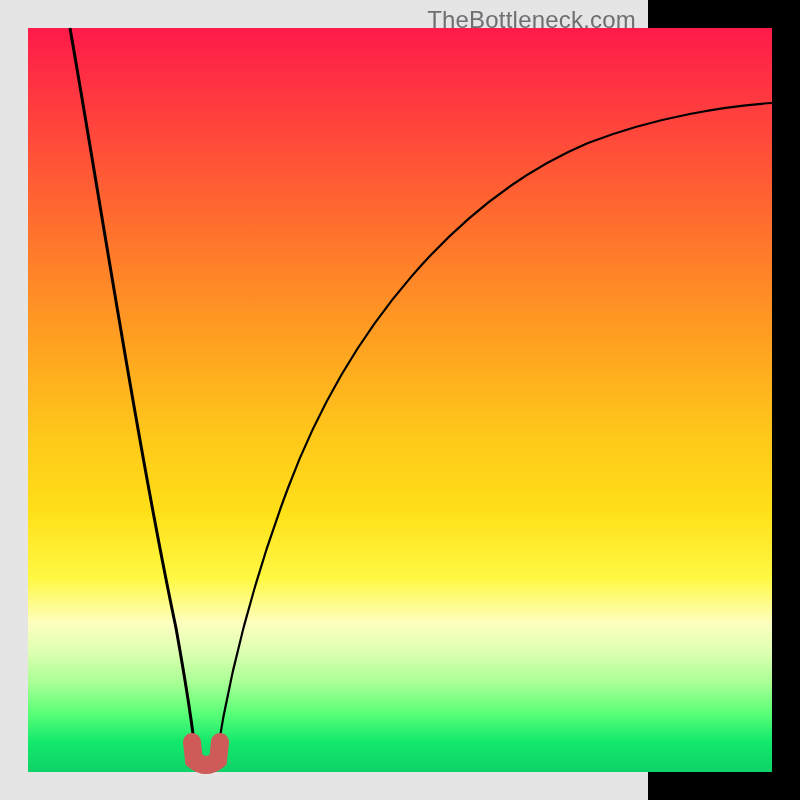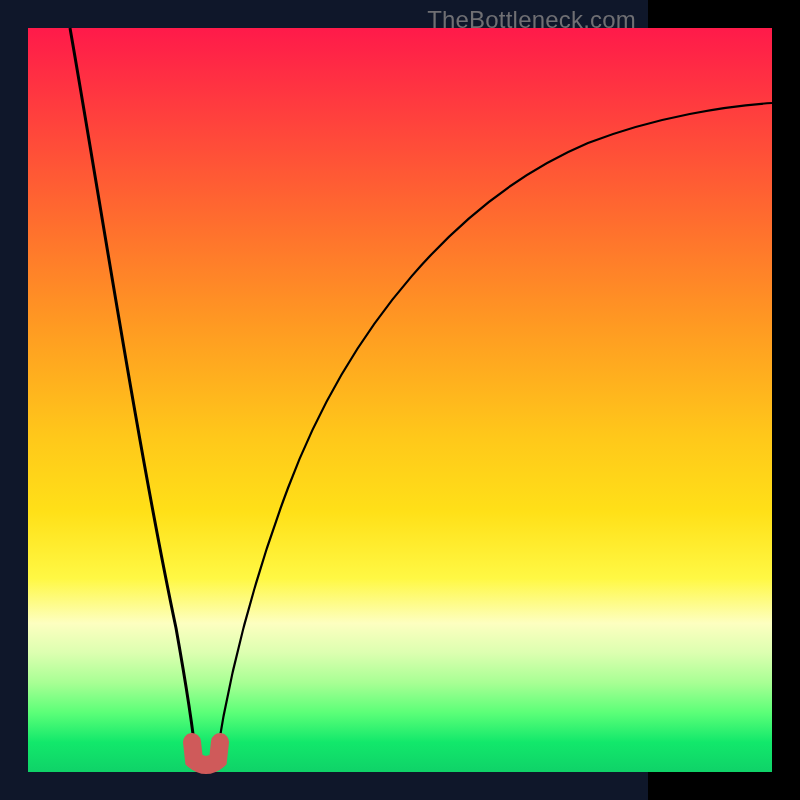--- a/index.html
+++ b/index.html
@@ -8,21 +8,21 @@
     width: 800px;
     height: 800px;
     overflow: hidden;
     background: #000;
     font-family: Arial, Helvetica, sans-serif;
   }
   .frame {
     position: relative;
     width: 648px;
     height: 800px;
-    background: #0f172a;
+    background: #e5e5e5;
   }
   .plot {
     position: absolute;
     left: 28px;
     top: 28px;
     width: 744px;
     height: 744px;
     background: linear-gradient(to bottom,
       #ff1a4a 0%,
       #ff3a3f 10%,

